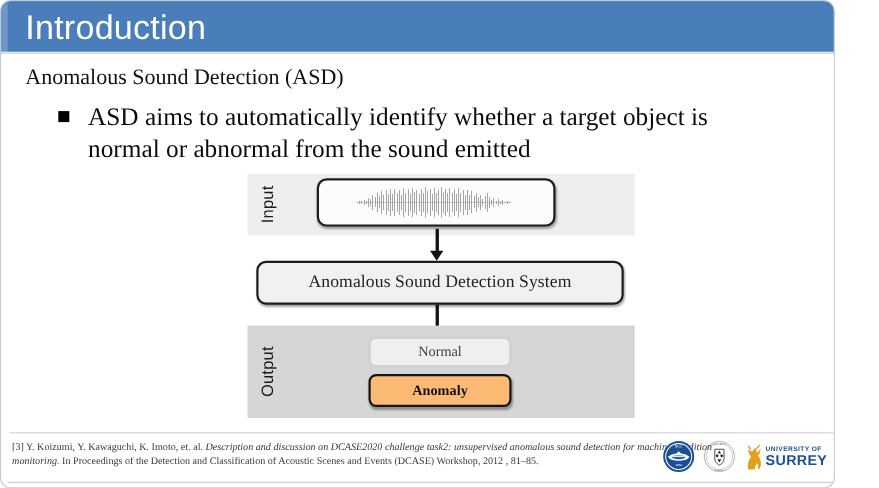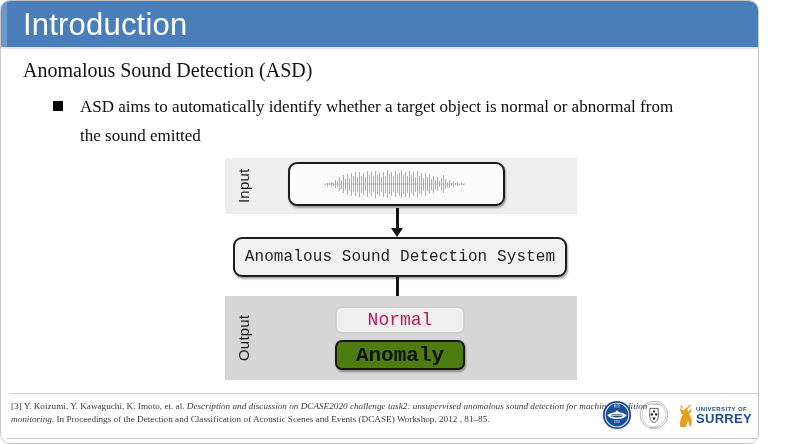--- a/index.html
+++ b/index.html
@@ -86,21 +86,21 @@
   #bullet-marker {
     width: 10px;
     height: 10px;
     background: #000000;
     flex: 0 0 auto;
     margin-top: 9px;
   }
   #bullet-text {
     margin-left: 17px;
     font-family: "Liberation Serif", serif;
-    font-size: 17px;
+    font-size: 23px;
     line-height: 29px;
     color: #0b0b0b;
     max-width: 600px;
   }
 
   
   #diagram {
     position: absolute;
     left: 224px;
     top: 157px;
@@ -141,21 +141,21 @@
   #output-label { left: 10px; top: 8px; height: 68px; display:flex; align-items:center; justify-content:center;}
 
   .rbox {
     position: absolute;
     box-sizing: border-box;
     border: 2px solid #1c1c1c;
     border-radius: 9px;
     display: flex;
     align-items: center;
     justify-content: center;
-    font-family: Liberation Mono, monospace;
+    font-family: Liberation Serif, serif;
     box-shadow: 1px 2px 2px rgba(0,0,0,0.35);
   }
 
   #waveform-box {
     left: 63px;
     top: 4px;
     width: 217px;
     height: 44px;
     background: #fcfcfc;
     overflow: hidden;
@@ -178,33 +178,33 @@
   }
 
   #normal-box {
     left: 110px;
     top: 10px;
     width: 130px;
     height: 28px;
     background: #efefef;
     border: 2px solid #cfcfcf;
     border-radius: 7px;
-    font-size: 18px;
-    color: #be185d;
+    font-size: 13px;
+    color: #404040;
     box-shadow: none;
   }
   #anomaly-box {
     left: 110px;
     top: 44px;
     width: 130px;
     height: 30px;
-    background: #4d7c0f;
+    background: #fdba74;
     border: 2px solid #151515;
     border-radius: 7px;
-    font-size: 21px;
+    font-size: 13px;
     font-weight: bold;
     color: #111111;
   }
 
   
   .arrow {
     position: absolute;
     width: 0;
     background: transparent;
   }

